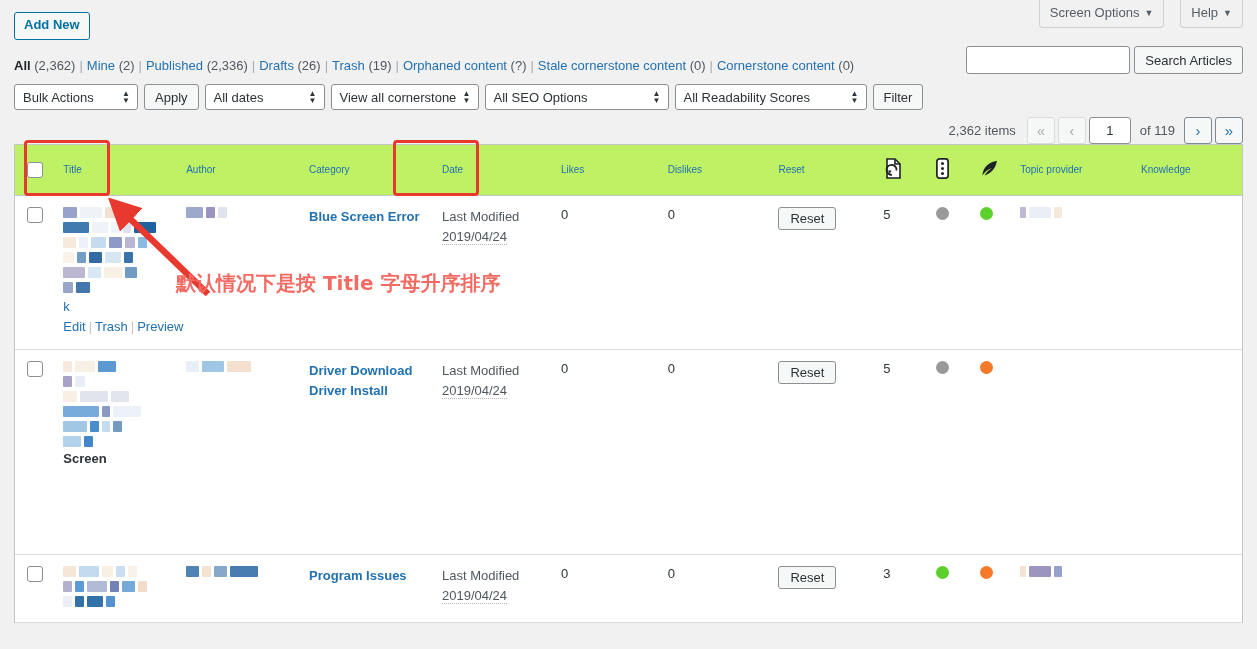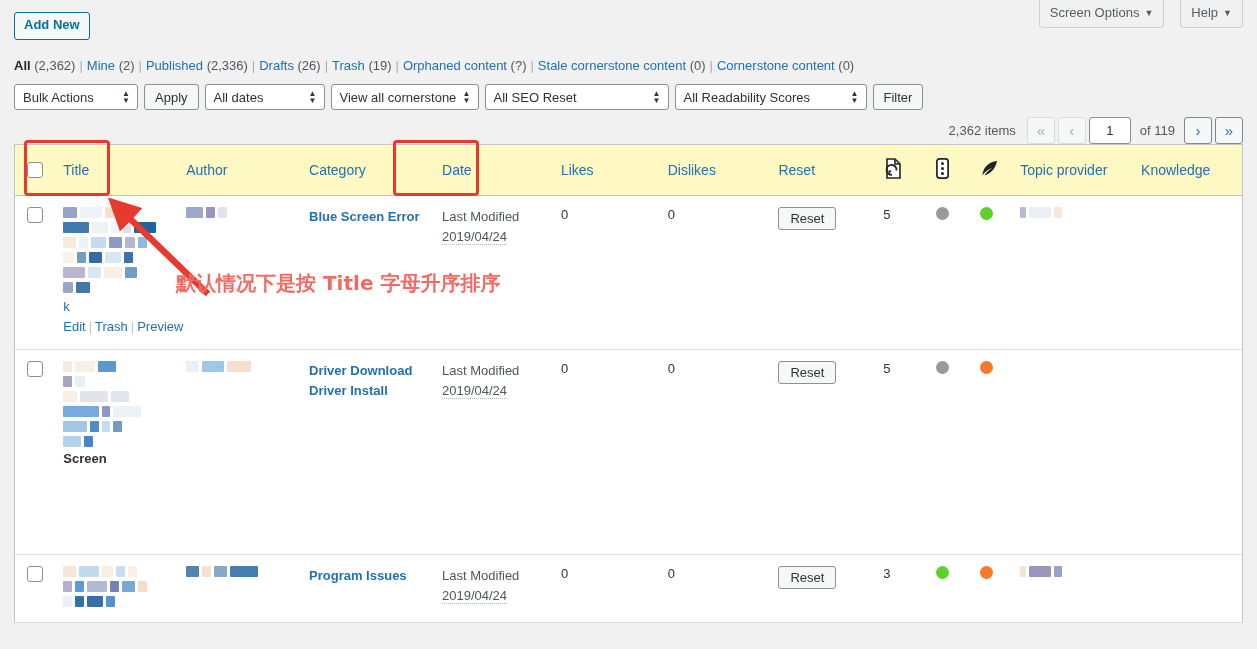--- a/index.html
+++ b/index.html
@@ -136,23 +136,23 @@
     width: 1229px;
     background: #fff;
     border: 1px solid #c3c4c7;
     border-bottom: none;
     font-size: 13px;
   }
   table { border-collapse: collapse; width: 100%; table-layout: fixed; }
   thead th {
     text-align: left; vertical-align: middle;
     height: 50px; padding: 0 10px;
-    color: #2271b1; font-weight: 400; font-size: 14px;
+    color: #2271b1; font-weight: 400; font-size: 10px;
     border-bottom: 1px solid #c3c4c7;
-    background: #fef9c3;
+    background: #bef264;
   }
   tbody td {
     vertical-align: top;
     padding: 11px 10px 11px 10px;
     border-bottom: 1px solid #dcdcde;
     color: #2c3338;
     background: #fff;
   }
   .col-cb { width: 38px; padding-left: 12px !important; padding-right: 0 !important; }
   .col-title { width: 122px; }
@@ -224,20 +224,24 @@
       <span>Help</span><span class="caret">▼</span>
     </div>
   </div>
 
   <div class="head-row">
     <a class="add-new">Add New</a>
   </div>
 
   <div class="views" id="views"><a class="current">All</a><span class="count"> (2,362)</span><span class="sep">|</span><a>Mine</a><span class="count"> (2)</span><span class="sep">|</span><a>Published</a><span class="count"> (2,336)</span><span class="sep">|</span><a>Drafts</a><span class="count"> (26)</span><span class="sep">|</span><a>Trash</a><span class="count"> (19)</span><span class="sep">|</span><a>Orphaned content</a><span class="count"> (?)</span><span class="sep">|</span><a>Stale cornerstone content</a><span class="count"> (0)</span><span class="sep">|</span><a>Cornerstone content</a><span class="count"> (0)</span></div>
 
+  <div class="search-box">
+    <input class="search-input" type="text" value="" placeholder="" style="">
+    <button class="search-btn">Search Articles</button>
+  </div>
 
   <div class="toolbar">
     <div class="sel sel-bulk">
       <span>Bulk Actions</span>
       <span class="arrows">
           <span>▲</span>
           <span>▼</span>
         </span>
     </div>
     <button class="btn-plain">Apply</button>
@@ -249,21 +253,21 @@
         </span>
     </div>
     <div class="sel sel-cats">
       <span>View all cornerstone</span>
       <span class="arrows">
           <span>▲</span>
           <span>▼</span>
         </span>
     </div>
     <div class="sel sel-seo">
-      <span>All SEO Reset</span>
+      <span>All SEO Options</span>
       <span class="arrows">
           <span>▲</span>
           <span>▼</span>
         </span>
     </div>
     <div class="sel sel-read">
       <span>All Readability Scores</span>
       <span class="arrows">
           <span>▲</span>
           <span>▼</span>

